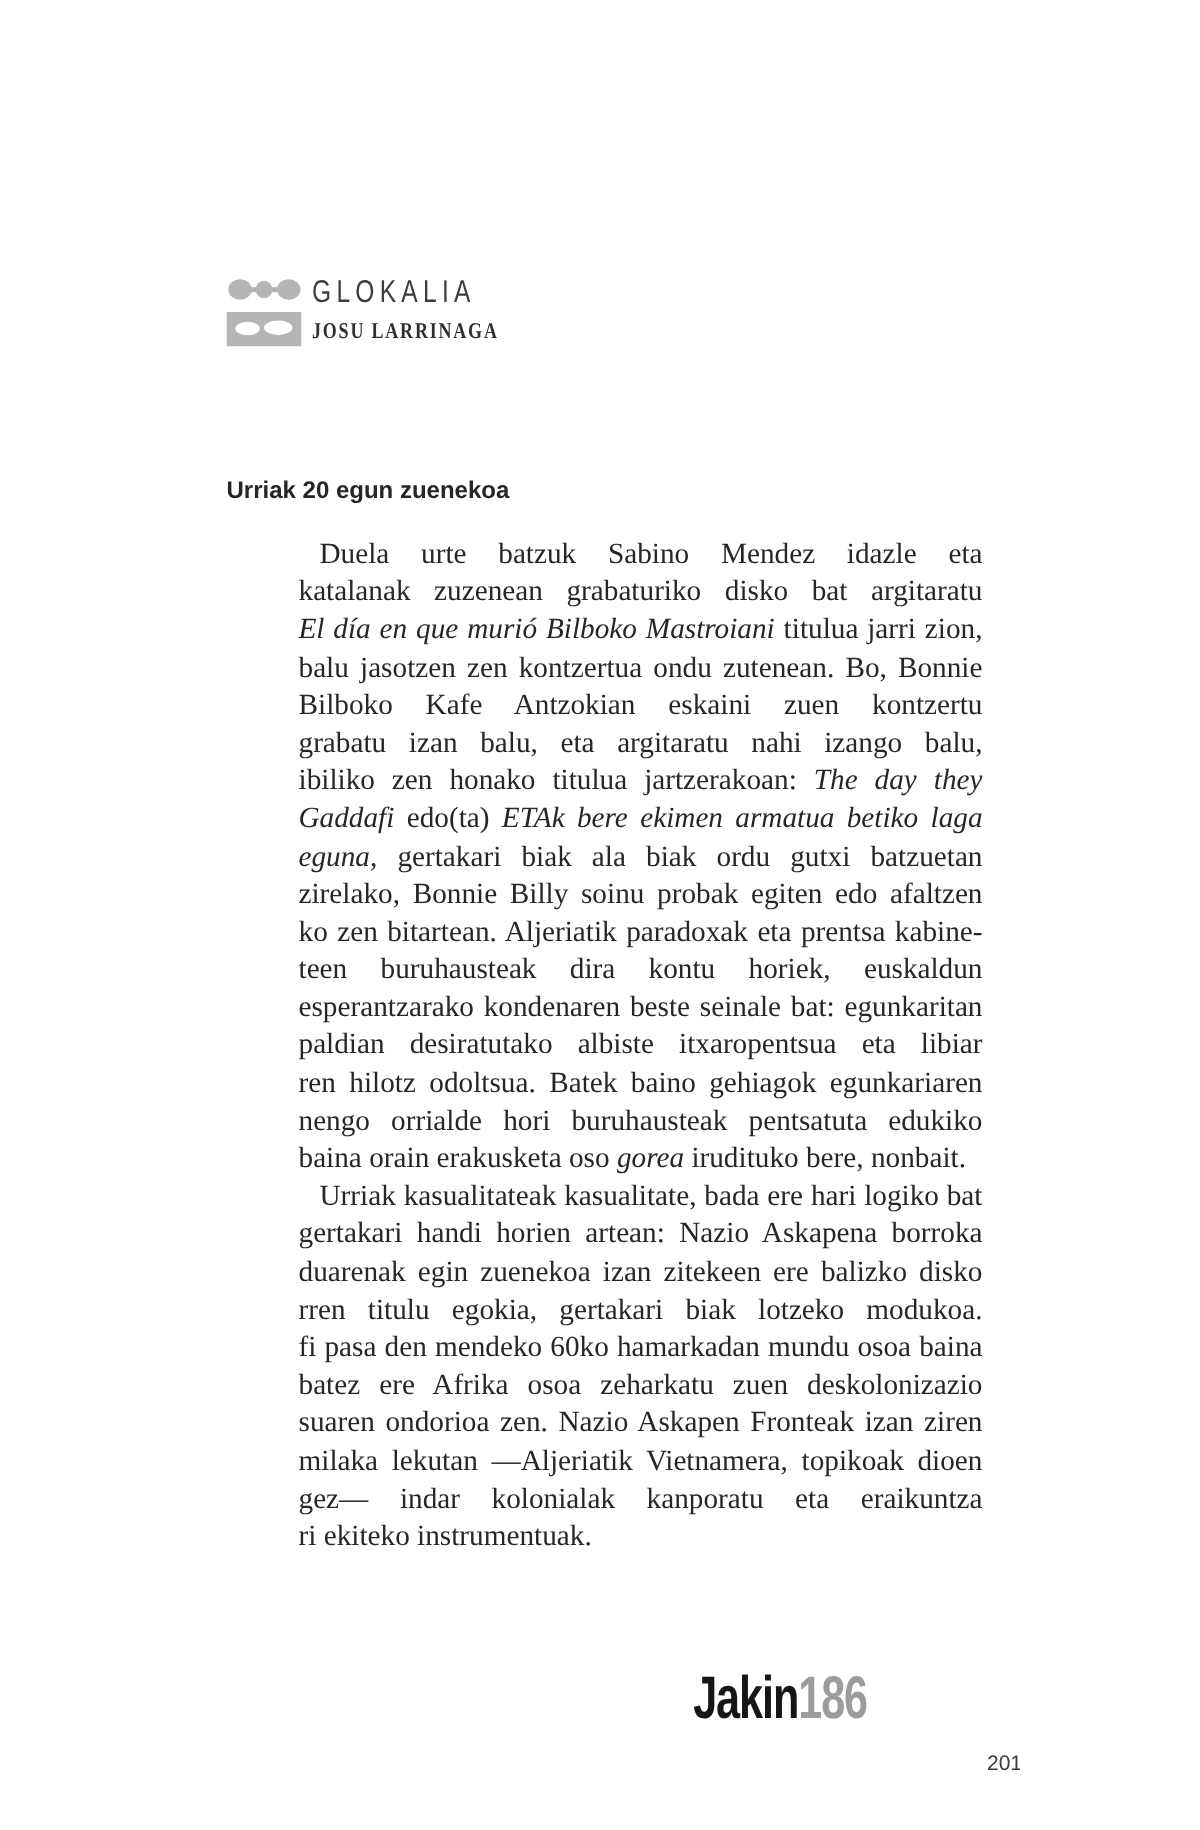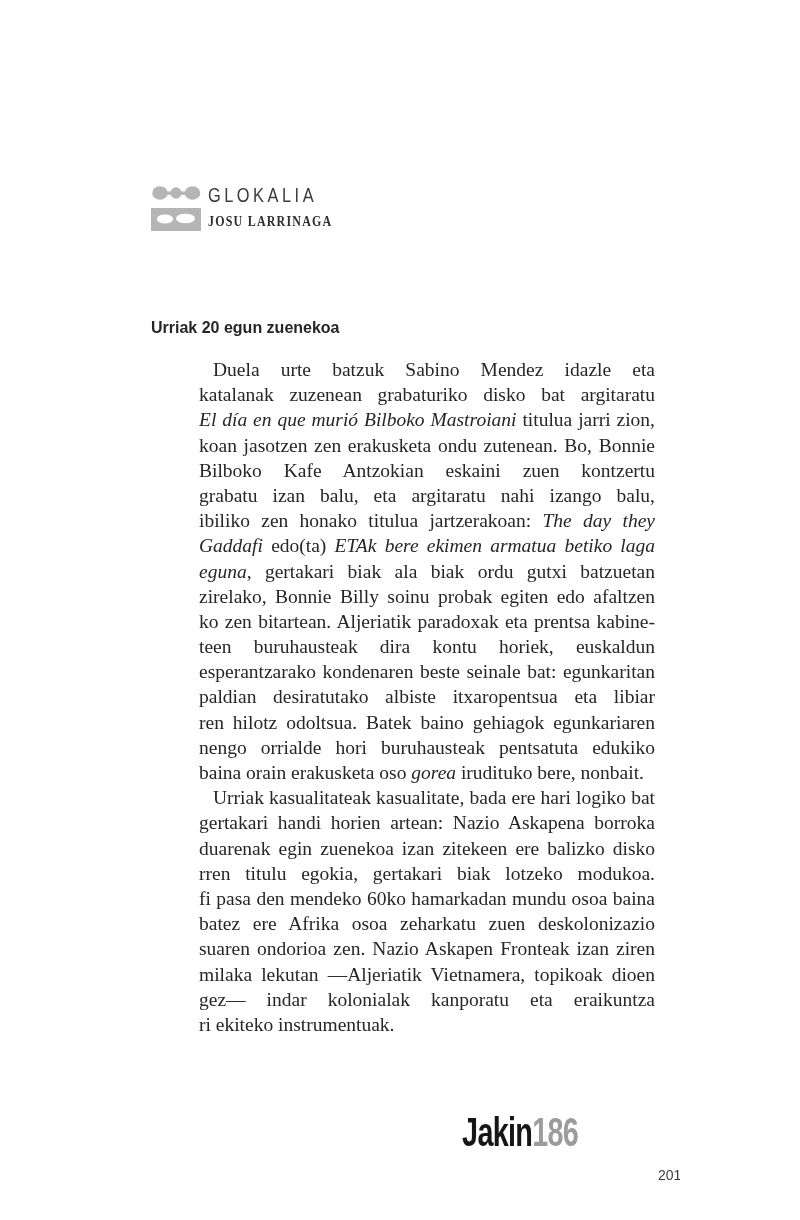--- a/index.html
+++ b/index.html
@@ -93,21 +93,21 @@
     </g>
   </svg>
   <div class="logo-title">GLOKALIA</div>
   <div class="logo-author">JOSU LARRINAGA</div>
 
   <h1 class="article-title">Urriak 20 egun zuenekoa</h1>
   <div class="article-body">
       <div class="line first"><span>Duela urte batzuk Sabino Mendez idazle eta konposatzaile</span></div>
       <div class="line"><span>katalanak zuzenean grabaturiko disko bat argitaratu zuenean,</span></div>
       <div class="line"><span class="it">El día en que murió Bilboko Mastroiani</span><span> titulua jarri zion, hain</span></div>
-      <div class="line"><span>koan jasotzen zen erakusketa ondu zutenean. Bo, Bonnie</span></div>
+      <div class="line"><span>balu jasotzen zen kontzertua ondu zutenean. Bo, Bonnie</span></div>
       <div class="line"><span>Bilboko Kafe Antzokian eskaini zuen kontzertu gogoangarria</span></div>
       <div class="line"><span>grabatu izan balu, eta argitaratu nahi izango balu, zalantzan</span></div>
       <div class="line"><span>ibiliko zen honako titulua jartzerakoan: </span><span class="it">The day they killed</span></div>
       <div class="line"><span class="it">Gaddafi</span><span> edo(ta) </span><span class="it">ETAk bere ekimen armatua betiko laga zuen</span></div>
       <div class="line"><span class="it">eguna</span><span>, gertakari biak ala biak ordu gutxi batzuetan kateatu</span></div>
       <div class="line"><span>zirelako, Bonnie Billy soinu probak egiten edo afaltzen ibili-</span></div>
       <div class="line"><span>ko zen bitartean. Aljeriatik paradoxak eta prentsa kabine-</span></div>
       <div class="line"><span>teen buruhausteak dira kontu horiek, euskaldun askorentzat</span></div>
       <div class="line"><span>esperantzarako kondenaren beste seinale bat: egunkaritan as-</span></div>
       <div class="line"><span>paldian desiratutako albiste itxaropentsua eta libiar tiranoa-</span></div>

